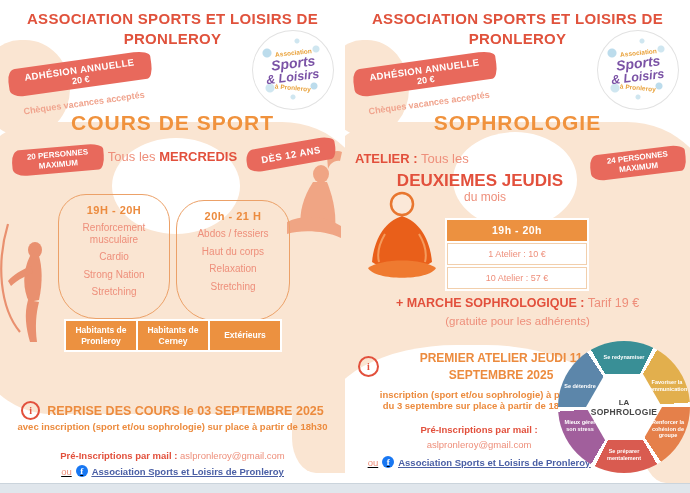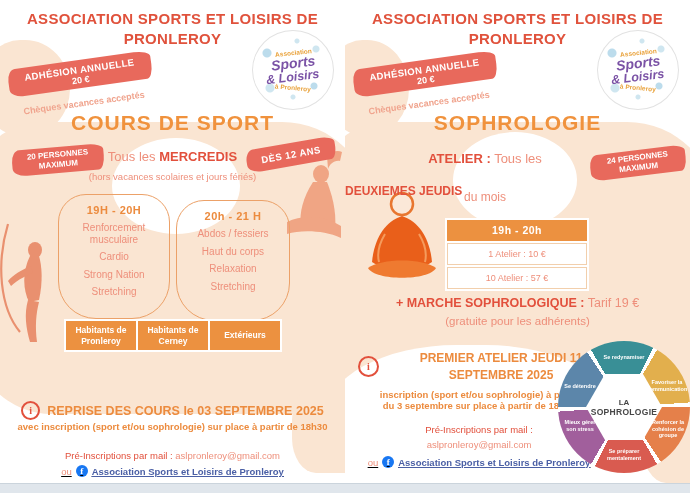--- a/index.html
+++ b/index.html
@@ -73,33 +73,33 @@
   .pt-right td{width:130px;font-size:9px;height:20px;}
 
   .info-row{position:absolute;left:0;right:0;display:flex;align-items:center;justify-content:center;gap:7px;}
   .info-icon{width:15px;height:15px;border:2px solid #E2503C;border-radius:50%;color:#E2503C;
     font-size:10px;font-weight:800;display:inline-flex;align-items:center;justify-content:center;flex:0 0 auto;
     font-family:"Liberation Serif",serif;}
   .info-title{color:#EC8B3E;font-weight:800;font-size:12.5px;white-space:nowrap;}
   .info-sub{position:absolute;left:0;right:0;text-align:center;color:#EC8B3E;font-weight:700;font-size:9.5px;white-space:nowrap;}
 
   .mail-line{position:absolute;left:0;right:0;text-align:center;font-size:9.5px;white-space:nowrap;}
-  .mail-label{color:#E2503C;font-weight:400;}
+  .mail-label{color:#E2503C;font-weight:700;}
   .mail-value{color:#EE8F7B;}
   .fb-line{position:absolute;left:0;right:0;display:flex;align-items:center;justify-content:center;gap:4px;font-size:9.5px;text-decoration:underline;}
   .or{color:#EE8F7B;}
   .fb-icon{width:12px;height:12px;border-radius:50%;background:#1877F2;color:#fff;font-size:9px;font-weight:800;
     display:inline-flex;align-items:center;justify-content:center;font-family:"Liberation Serif",serif;}
   .fb-link{color:#4A5FA5;font-weight:700;text-decoration:underline;cursor:pointer;}
 
   
-  .atelier1{position:absolute;top:151px;left:10px;right:75px;text-align:center;font-size:13px;}
+  .atelier1{position:absolute;top:151px;left:10px;right:75px;font-size:13px;}
   .atelier1 .b{color:#E2503C;font-weight:800;}
   .atelier1 .r{color:#EE8F7B;}
-  .atelier2{position:absolute;top:184px;left:0;right:75px;text-align:left;color:#E2503C;font-weight:800;font-size:12px;}
+  .atelier2{position:absolute;top:171px;left:0;right:75px;text-align:center;color:#E2503C;font-weight:800;font-size:17px;}
   .atelier3{position:absolute;top:190px;left:10px;right:75px;text-align:center;color:#EE8F7B;font-size:12px;}
 
   .marche{position:absolute;top:296px;left:0;right:0;text-align:center;font-size:12.5px;white-space:nowrap;}
   .marche .b{color:#E2503C;font-weight:800;}
   .marche .r{color:#EE8F7B;}
   .marche-note{position:absolute;top:315px;left:0;right:0;text-align:center;color:#EE8F7B;font-size:11.5px;}
 
   .rinfo{position:absolute;left:0;top:0;width:268px;text-align:center;}
   .rinfo-title{color:#EC8B3E;font-weight:800;font-size:12px;white-space:nowrap;}
   .rinfo-sub{color:#EC8B3E;font-weight:700;font-size:9.5px;white-space:nowrap;}
@@ -175,21 +175,20 @@
     <div class="section-title">COURS DE SPORT</div>
 
     <div class="brush cap-badge cap-left">
       <span style="display:block">20 PERSONNES</span>
       <span style="display:block">MAXIMUM</span>
     </div>
 
     <div class="when">
       <span class="pre">Tous les </span><span class="day">MERCREDIS</span>
     </div>
-    <div class="when-note">(hors vacances scolaires et jours fériés)</div>
 
     <div class="brush age-badge">DÈS 12 ANS</div>
 
     <div class="slot slot1">
       <span class="time">19H - 20H</span>
       <span class="it">Renforcement musculaire</span>
       <span class="it">Cardio</span>
       <span class="it">Strong Nation</span>
       <span class="it">Stretching</span>
     </div>

